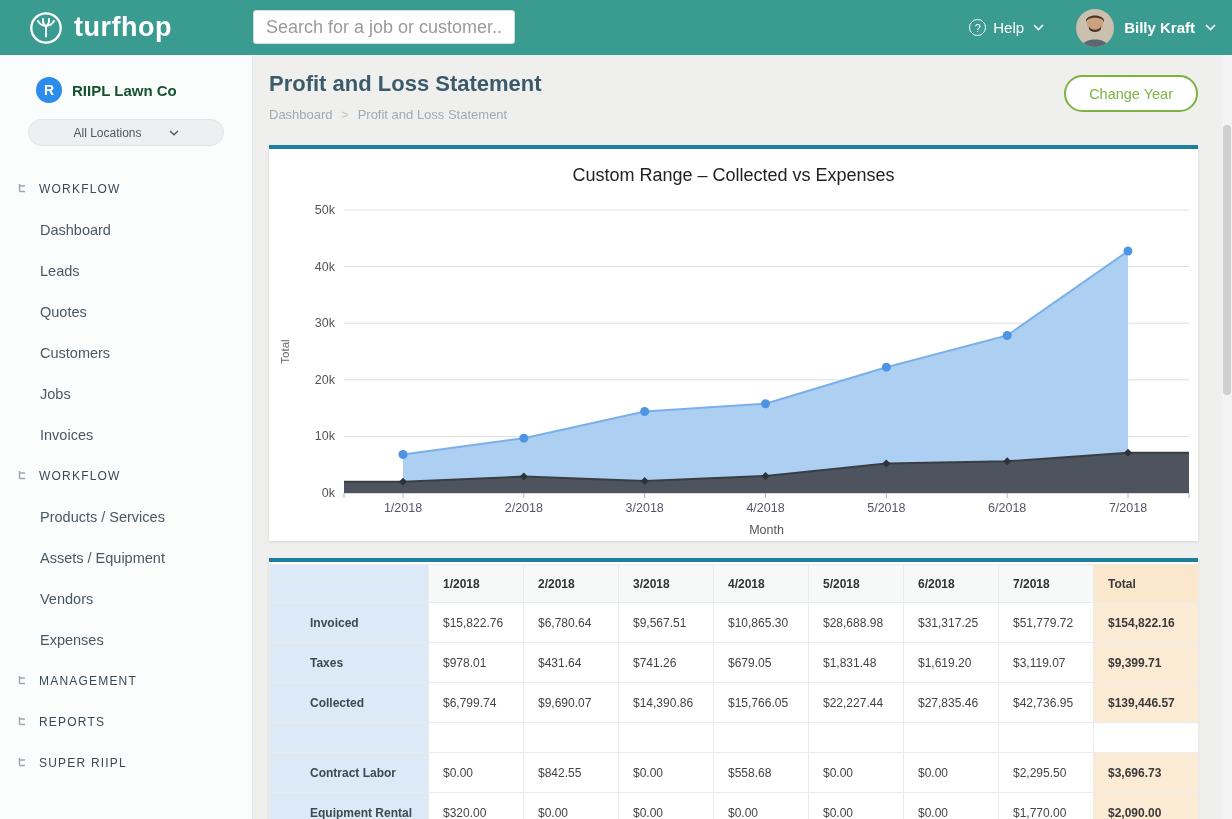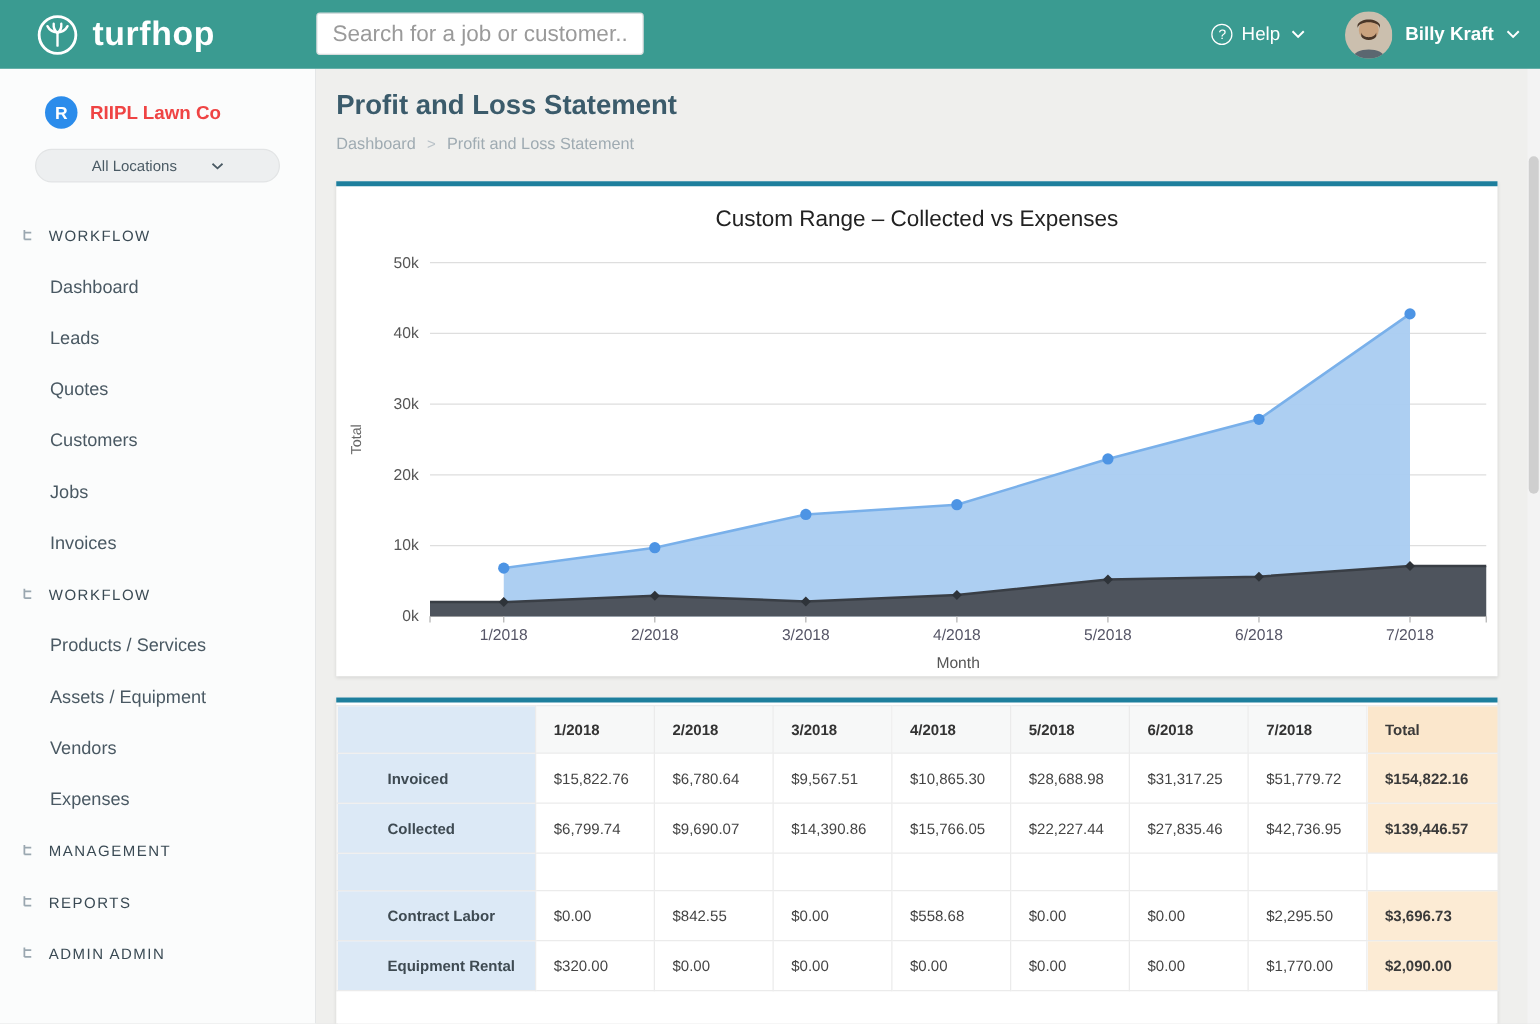--- a/index.html
+++ b/index.html
@@ -22,21 +22,21 @@
   .avatar { width:38px; height:38px; border-radius:50%; overflow:hidden; display:block; }
   .user-menu { display:flex; align-items:center; gap:10px; cursor:pointer; }
   .user-name { color:#fff; font-size:15px; font-weight:bold; }
 
   
   .sidebar { position:absolute; left:0; top:55px; width:253px; bottom:0; background:#fbfcfc;
              border-right:1px solid #e4e6e7; }
   .company { display:flex; align-items:center; gap:10px; padding:22px 0 0 36px; }
   .company-badge { width:26px; height:26px; border-radius:50%; background:#2b8ceb; color:#fff;
                    font-weight:bold; font-size:14px; display:flex; align-items:center; justify-content:center; }
-  .company-name { font-size:15px; font-weight:bold; color:#ef4444; }
+  .company-name { font-size:15px; font-weight:bold; color:#14532d; }
   .locations-pill { margin:16px auto 0; width:196px; height:27px; background:#edeff0;
                     border:1px solid #e2e4e5; border-radius:14px; display:flex; align-items:center;
                     justify-content:center; gap:27px; font-size:12px; color:#4a5a64; cursor:pointer; }
   .nav { margin-top:22px; }
   .nav-section { height:41px; display:flex; align-items:center; padding-left:18px; gap:8px; cursor:pointer; }
   .tree-icon { display:flex; align-items:center; }
   .nav-section-label { font-size:12px; font-weight:normal; letter-spacing:1.2px; color:#3a4a54; }
   .nav-item { height:41px; display:flex; align-items:center; padding-left:40px;
               font-size:14.5px; color:#4a5963; cursor:pointer; }
 
@@ -185,32 +185,33 @@
             </svg>
           </span>
           <span class="nav-section-label">REPORTS</span>
         </div>
         <div class="nav-section">
           <span class="tree-icon">
             <svg width="13" height="11" viewBox="0 0 13 11">
               <path d="M1.5 1 V8.5 M1.5 3 H7 M1.5 8.5 H7" fill="none" stroke="#9aa7b0" stroke-width="1.4"></path>
             </svg>
           </span>
-          <span class="nav-section-label">ADMIN ADMIN</span>
+          <span class="nav-section-label">SUPER RIIPL</span>
         </div>
       </nav>
   </aside>
 
   <main class="main">
     <h1 class="page-title">Profit and Loss Statement</h1>
     <div class="breadcrumb">
       <span class="crumb link">Dashboard</span>
       <span class="crumb-sep">&gt;</span>
       <span class="crumb">Profit and Loss Statement</span>
     </div>
+    <button class="change-year">Change Year</button>
 
     <section class="card chart-card">
       <div class="chart-title">Custom Range – Collected vs Expenses</div>
       <svg class="chart" width="929" height="350" viewBox="0 0 929 350">
           <line x1="75" y1="300" x2="920" y2="300" stroke="#b3b3b3" stroke-width="1"></line>
           <text x="66" y="304" text-anchor="end" fill="#555" font-size="12.5">0k</text>
           <line x1="75" y1="243.4" x2="920" y2="243.4" stroke="#dedede" stroke-width="1"></line>
           <text x="66" y="247.4" text-anchor="end" fill="#555" font-size="12.5">10k</text>
           <line x1="75" y1="186.8" x2="920" y2="186.8" stroke="#dedede" stroke-width="1"></line>
           <text x="66" y="190.8" text-anchor="end" fill="#555" font-size="12.5">20k</text>
@@ -291,20 +292,31 @@
               <td>$15,822.76</td>
               <td>$6,780.64</td>
               <td>$9,567.51</td>
               <td>$10,865.30</td>
               <td>$28,688.98</td>
               <td>$31,317.25</td>
               <td>$51,779.72</td>
               <td class="total-col">$154,822.16</td>
             </tr>
             <tr>
+              <td class="label-col">Taxes</td>
+              <td>$978.01</td>
+              <td>$431.64</td>
+              <td>$741.26</td>
+              <td>$679.05</td>
+              <td>$1,831.48</td>
+              <td>$1,619.20</td>
+              <td>$3,119.07</td>
+              <td class="total-col">$9,399.71</td>
+            </tr>
+            <tr>
               <td class="label-col">Collected</td>
               <td>$6,799.74</td>
               <td>$9,690.07</td>
               <td>$14,390.86</td>
               <td>$15,766.05</td>
               <td>$22,227.44</td>
               <td>$27,835.46</td>
               <td>$42,736.95</td>
               <td class="total-col">$139,446.57</td>
             </tr>

